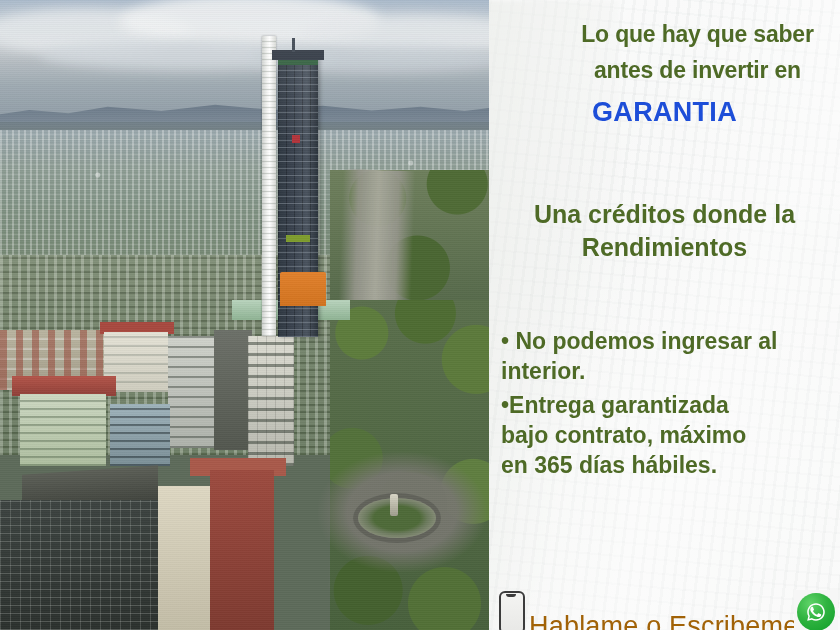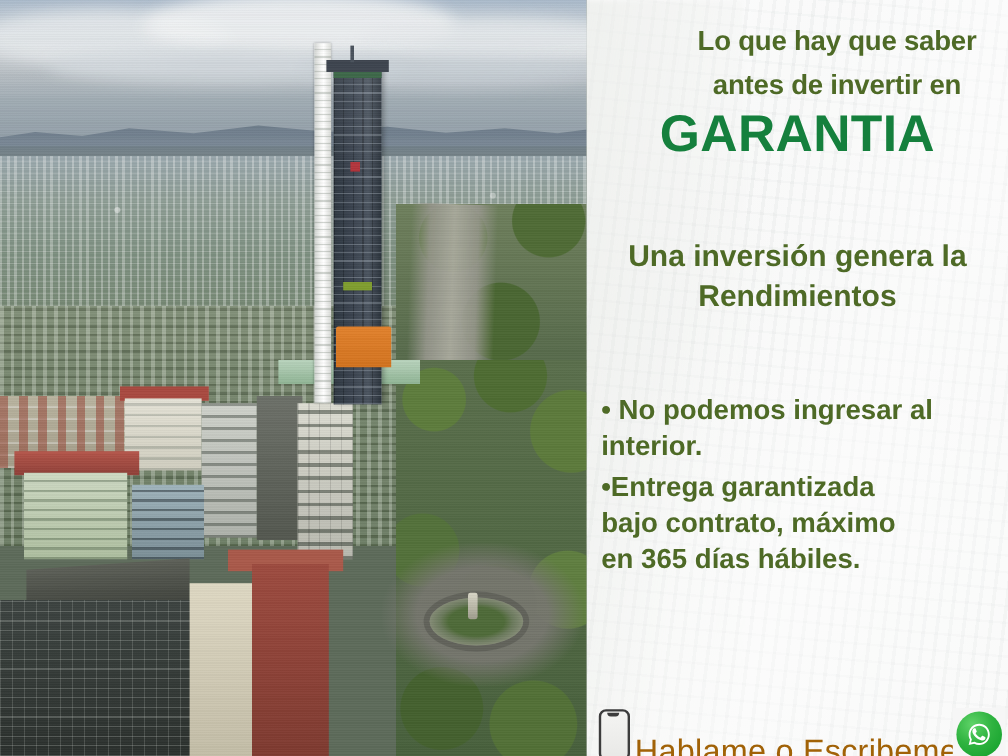--- a/index.html
+++ b/index.html
@@ -278,23 +278,23 @@
     font-weight:bold;
     font-size:23px;
     line-height:36px;
     color:#4e6a26;
     letter-spacing:-.2px;
   }
   .headline-big {
     position:absolute; left:0; top:88px; width:351px;
     text-align:center;
     font-weight:bold;
-    font-size:43px;
+    font-size:27px;
     line-height:48px;
-    color:#15803d;
+    color:#1d4ed8;
     letter-spacing:.3px;
   }
   .subhead {
     position:absolute; left:0; top:198px; width:351px;
     text-align:center;
     font-weight:bold;
     font-size:25px;
     line-height:33px;
     color:#4e6a26;
   }
@@ -412,21 +412,21 @@
       <div class="headline">
         <div>Lo que hay que saber</div>
         <div>antes de invertir en</div>
       </div>
 
       <div class="headline-big">
         <div>GARANTIA</div>
       </div>
 
       <div class="subhead">
-        <div>Una inversión genera la</div>
+        <div>Una créditos donde la</div>
         <div>Rendimientos</div>
       </div>
 
       <div class="bullets">
         <div class="bullet-line">• No podemos ingresar al
 interior.</div>
         <div class="b-spacer"></div>
         <div class="bullet-line">•Entrega garantizada
 bajo contrato, máximo
 en 365 días hábiles.</div>

